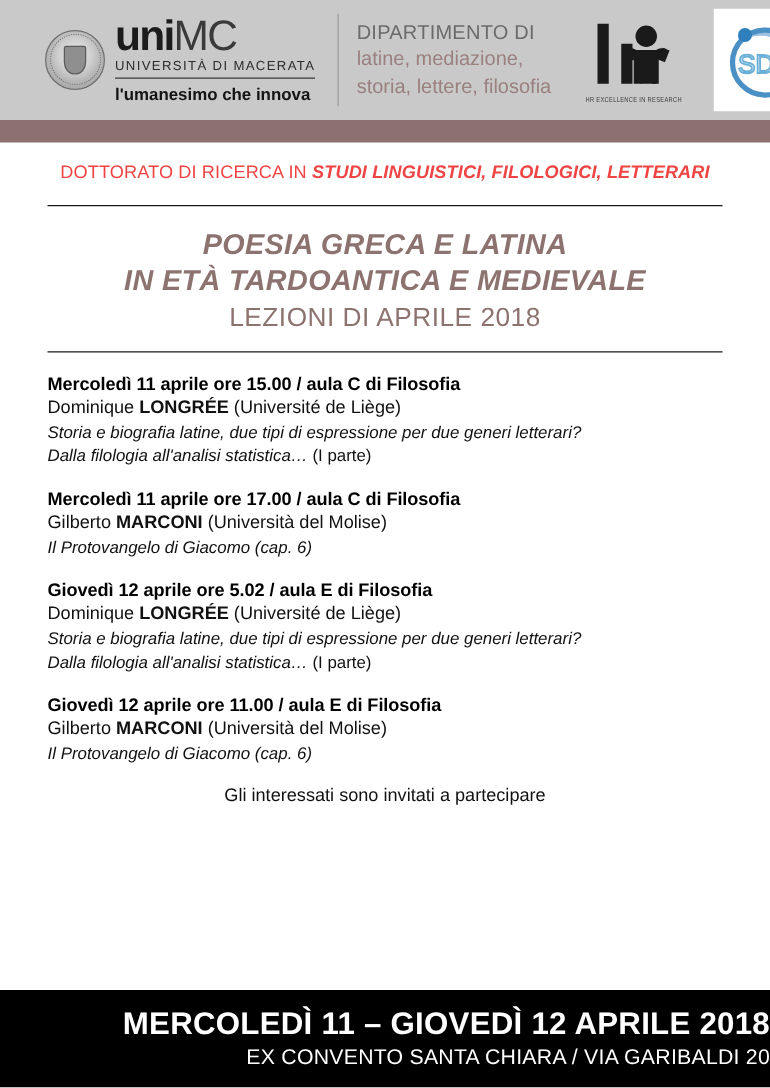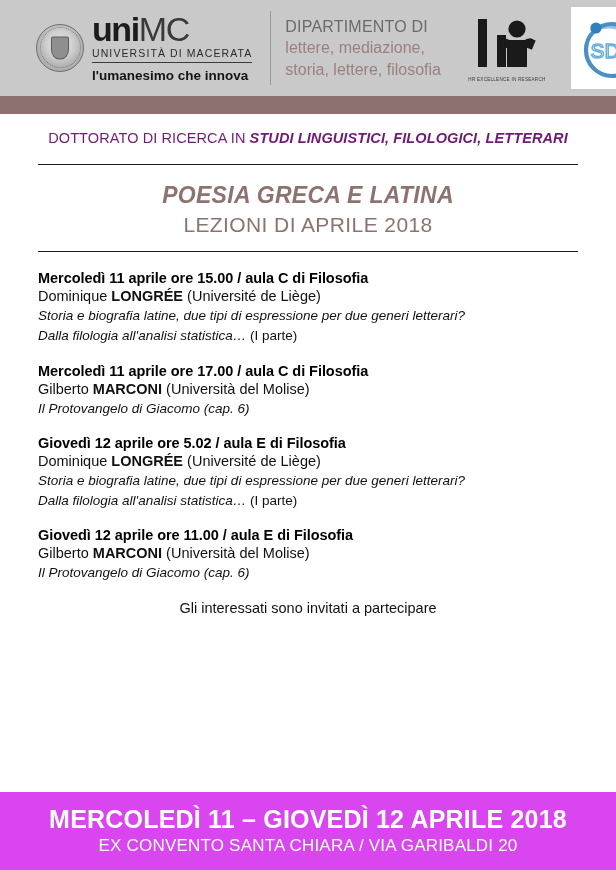--- a/index.html
+++ b/index.html
@@ -132,21 +132,21 @@
 
   
   .divider-band {
     height: 18px;
     background: #8d7070;
   }
 
   
   .doctorate {
     text-align: center;
-    color: #701a75;
+    color: #ef4444;
     padding-top: 16px;
   }
   .doctorate .line1 { font-size: 14.5px; letter-spacing: .1px; }
   .doctorate .line2 { font-size: 14px; margin-top: 4px; }
   .doctorate em {
     font-style: italic;
     font-weight: 700;
   }
 
   
@@ -204,23 +204,23 @@
     text-align: center;
     font-size: 14.5px;
     color: #111;
     margin-top: 6px;
   }
 
   
   .footer-band {
     position: absolute;
     left: 0; right: 0; bottom: 0;
-    background: #d946ef;
+    background: #000000;
     color: #ffffff;
-    text-align: center;
+    text-align: right;
     padding: 13px 0 14px 0;
   }
   .footer-main {
     font-size: 25px;
     font-weight: 700;
     letter-spacing: .2px;
   }
   .footer-sub {
     font-size: 17px;
     font-weight: 400;
@@ -239,21 +239,21 @@
       <div class="unimc-main"><span>uni</span><span class="light">MC</span></div>
       <div class="unimc-sub">UNIVERSITÀ DI MACERATA</div>
       <div class="unimc-tag">l'umanesimo che innova</div>
     </div>
   </div>
 
   <div class="vrule"></div>
 
   <div class="dept">
     <div class="d1">DIPARTIMENTO DI</div>
-    <div class="d3">lettere, mediazione,</div>
+    <div class="d3">latine, mediazione,</div>
     <div class="d3">storia, lettere, filosofia</div>
   </div>
 
   <div class="hr-logo">
     <svg class="hr-mark" viewBox="0 0 80 58">
       <rect x="11" y="4" width="9" height="48" fill="#1a1a1a"></rect>
       <rect x="30" y="20" width="9" height="32" fill="#1a1a1a"></rect>
       <circle cx="50" cy="14" r="8.6" fill="#1a1a1a"></circle>
       <path d="M34 24 Q41 22 45.5 28 L45.5 52 L54.5 52 L54.5 28 Q59 22 66 24 L66 31 Q61 30 58 34 L58 52 L47 52 L47 34 Q44 30 34 31 Z" fill="#1a1a1a"></path>
       <rect x="40" y="25" width="20" height="27" fill="#1a1a1a"></rect>
@@ -275,20 +275,21 @@
 </div>
 
 <div class="divider-band"></div>
 
 <div class="doctorate">
   <div class="line1"><span>DOTTORATO DI RICERCA IN </span><em>STUDI LINGUISTICI, FILOLOGICI, LETTERARI</em></div>
 </div>
 
 <div class="title-block">
   <div class="title-main">POESIA GRECA E LATINA</div>
+  <div class="title-main">IN ETÀ TARDOANTICA E MEDIEVALE</div>
   <div class="title-sub">LEZIONI DI APRILE 2018</div>
 </div>
 
 <div class="lectures">
 
   <div class="lecture">
     <div class="lec-when">Mercoledì 11 aprile ore 15.00 / aula C di Filosofia</div>
     <div class="lec-who"><span>Dominique </span><b>LONGRÉE</b><span> (Université de Liège)</span></div>
     <div class="lec-title">Storia e biografia latine, due tipi di espressione per due generi letterari?</div>
     <div class="lec-title"><span>Dalla filologia all'analisi statistica…</span><span class="roman"> (I parte)</span></div>

